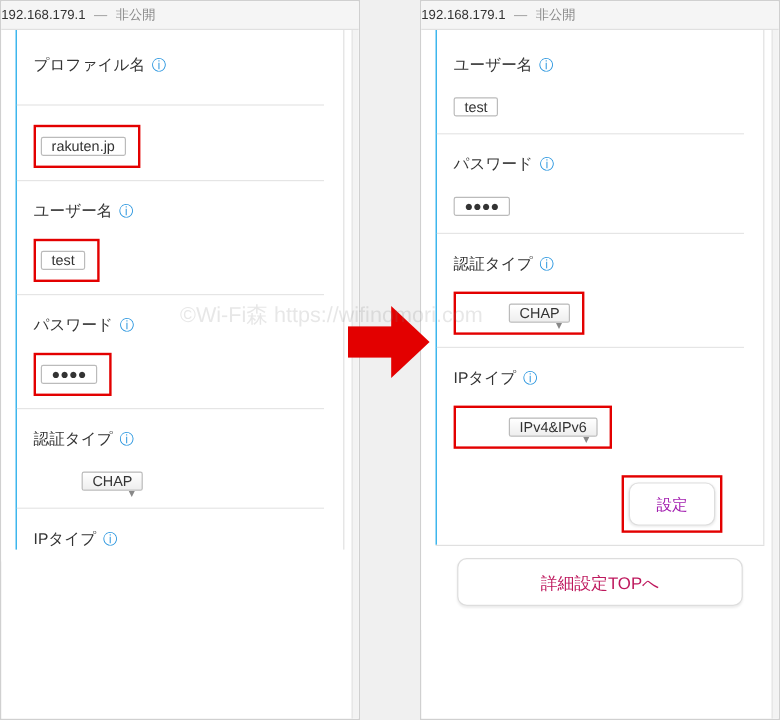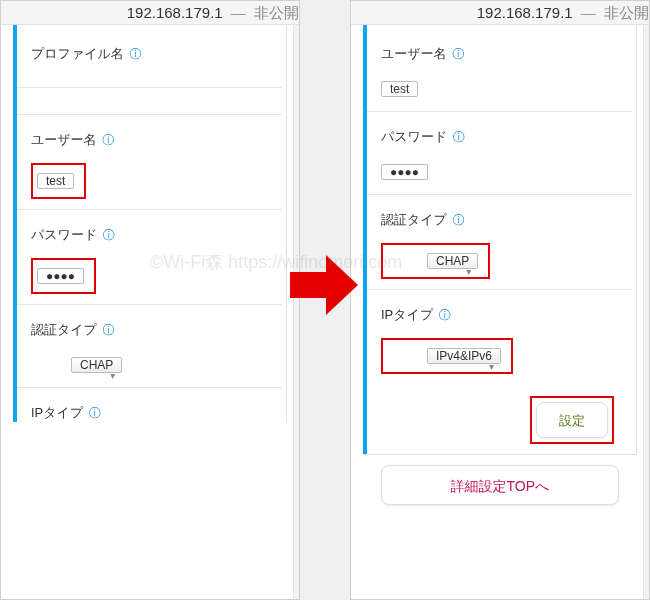--- a/index.html
+++ b/index.html
@@ -24,36 +24,36 @@
     border: 1px solid #d0d0d0;
     overflow: hidden;
     position: relative;
   }
   .pane-left { margin-right: 0; }
   .gap { width: 50px; height: 600px; position: relative; }
   .addr-bar {
     height: 24px;
     background: #f5f5f5;
     border-bottom: 1px solid #e0e0e0;
-    text-align: right;
-    font-size: 15px;
+    text-align: left;
+    font-size: 11px;
     color: #666;
     line-height: 24px;
   }
   .addr-bar .ip { color: #333; }
   .addr-bar .sep { margin: 0 4px; color: #999; }
   .addr-bar .priv { color: #888; }
   .content {
     padding: 0 12px 10px 12px;
     background: #fff;
   }
   .card {
-    border-left: 4px solid #0ea5e9;
+    border-left: 1px solid #0ea5e9;
     border-right: 1px solid #e0e0e0;
-    padding: 4px 4px 0 0;
+    padding: 4px 16px 0 0;
   }
   .field-block {
     padding: 16px 14px 10px 14px;
   }
   .field-label {
     font-size: 13px;
     color: #333;
     font-weight: 500;
     margin-bottom: 14px;
   }
@@ -103,21 +103,21 @@
   }
   .small-btn {
     display: inline-block;
     width: 72px;
     height: 36px;
     line-height: 36px;
     text-align: center;
     border: 1px solid #ddd;
     border-radius: 8px;
     font-size: 13px;
-    color: #4d7c0f;
+    color: #a21caf;
     background: #fff;
     box-shadow: 0 1px 2px rgba(0,0,0,0.08);
   }
   .wide-btn-row {
     padding: 10px 18px;
     border-top: 1px solid #e0e0e0;
   }
   .wide-btn {
     display: block;
     width: 100%;
@@ -193,20 +193,23 @@
 
         <div class="field-block">
           <div class="field-label">
             <span>プロファイル名</span>
             <span class="help-icon">ⓘ</span>
           </div>
         </div>
         <div class="divider"></div>
 
         <div class="field-block">
+          <span class="highlight">
+            <span class="text-input">rakuten.jp</span>
+          </span>
         </div>
         <div class="divider"></div>
 
         <div class="field-block">
           <div class="field-label">
             <span>ユーザー名</span>
             <span class="help-icon">ⓘ</span>
           </div>
           <span class="highlight">
             <span class="text-input">test</span>

